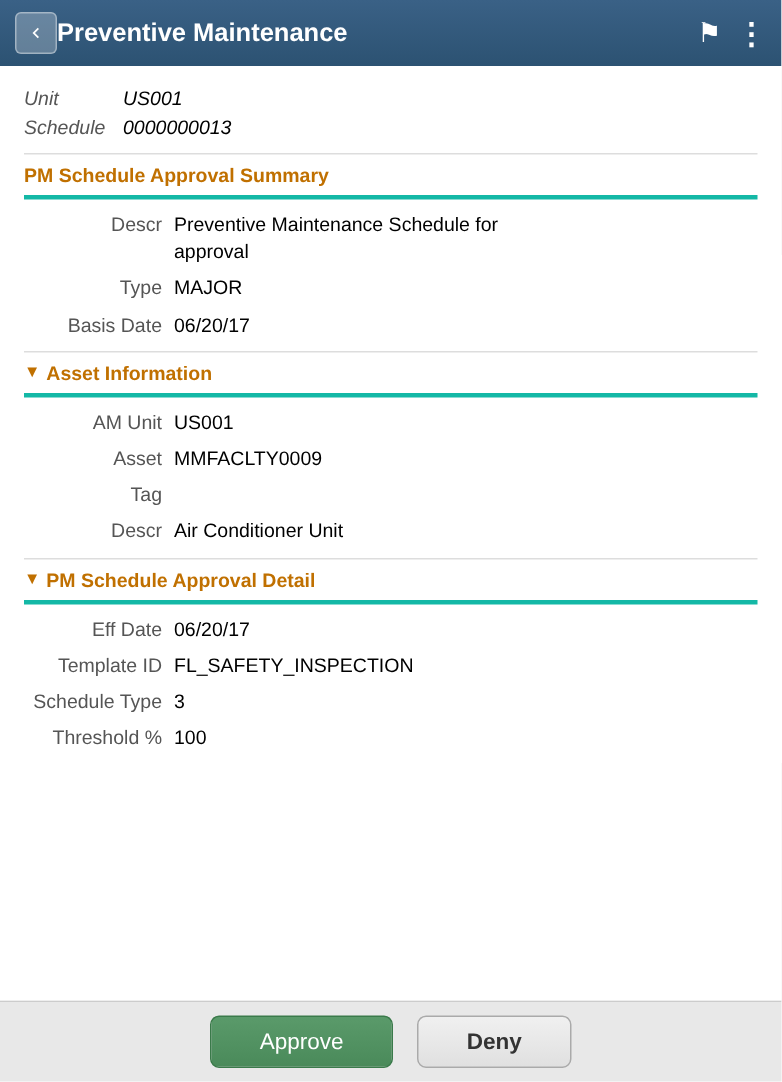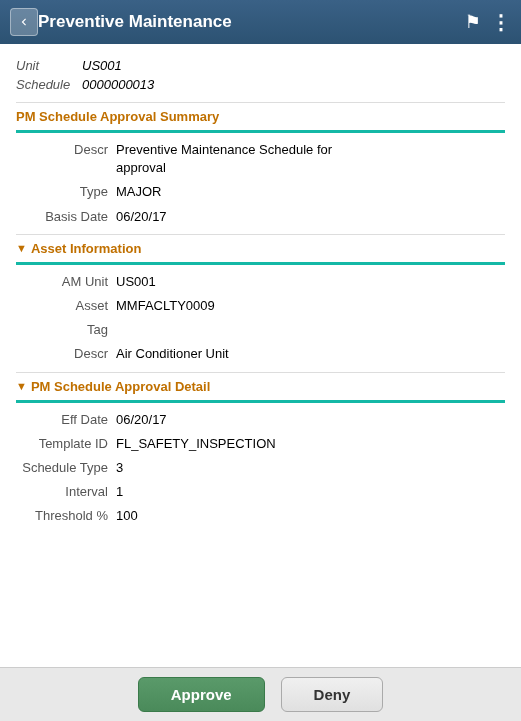--- a/index.html
+++ b/index.html
@@ -148,21 +148,21 @@
       gap: 16px;
       flex-shrink: 0;
     }
     .btn-approve {
       background: linear-gradient(180deg, #5a9a6a 0%, #4a8a5a 100%);
       color: white;
       border: 1px solid #3a7a4a;
       border-radius: 6px;
       padding: 8px 32px;
       font-size: 15px;
-      font-weight: bold;
+      font-weight: normal;
       cursor: pointer;
     }
     .btn-deny {
       background: linear-gradient(180deg, #f0f0f0 0%, #e0e0e0 100%);
       color: #333;
       border: 1px solid #aaa;
       border-radius: 6px;
       padding: 8px 32px;
       font-size: 15px;
       font-weight: bold;
@@ -248,24 +248,20 @@
   </div>
   <div class="field-row">
     <span class="field-label">Template ID</span>
     <span class="field-value">FL_SAFETY_INSPECTION</span>
   </div>
   <div class="field-row">
     <span class="field-label">Schedule Type</span>
     <span class="field-value">3</span>
   </div>
   <div class="field-row">
-    <span class="field-label">Interval</span>
-    <span class="field-value">1</span>
-  </div>
-  <div class="field-row">
     <span class="field-label">Threshold %</span>
     <span class="field-value">100</span>
   </div>
 
 </div>
 
 <div class="footer">
   <button class="btn-approve">Approve</button>
   <button class="btn-deny">Deny</button>
 </div>

